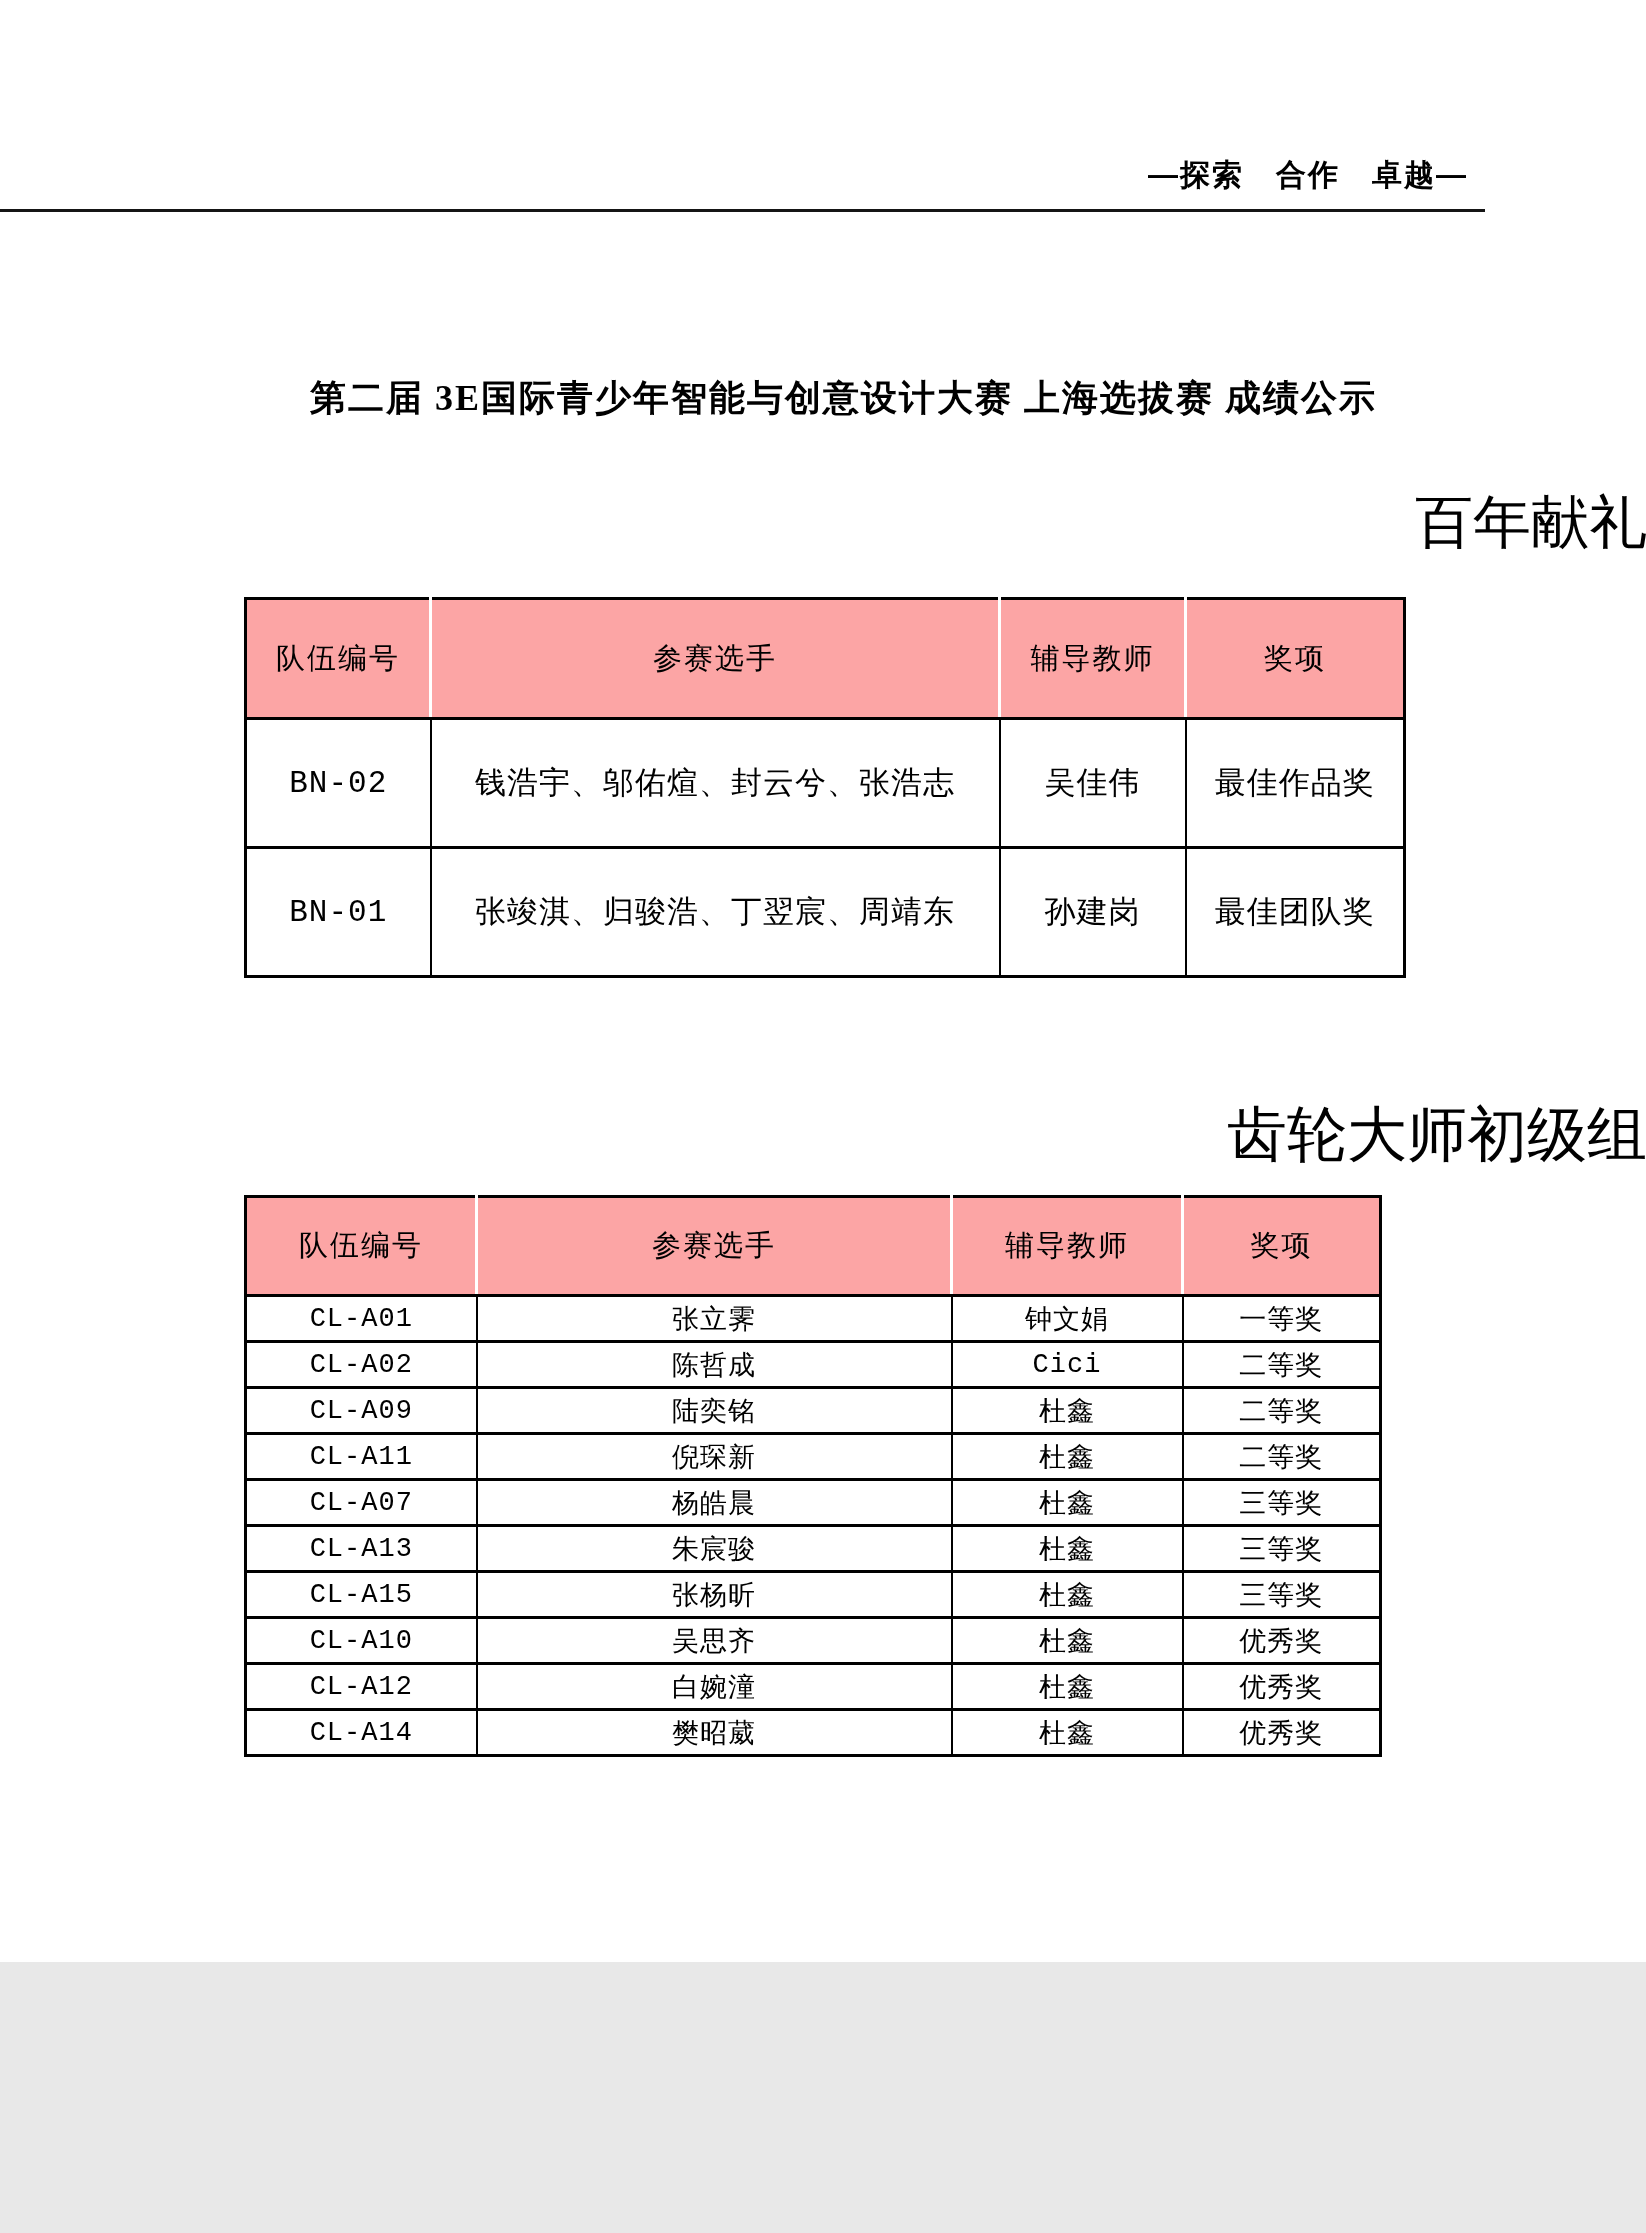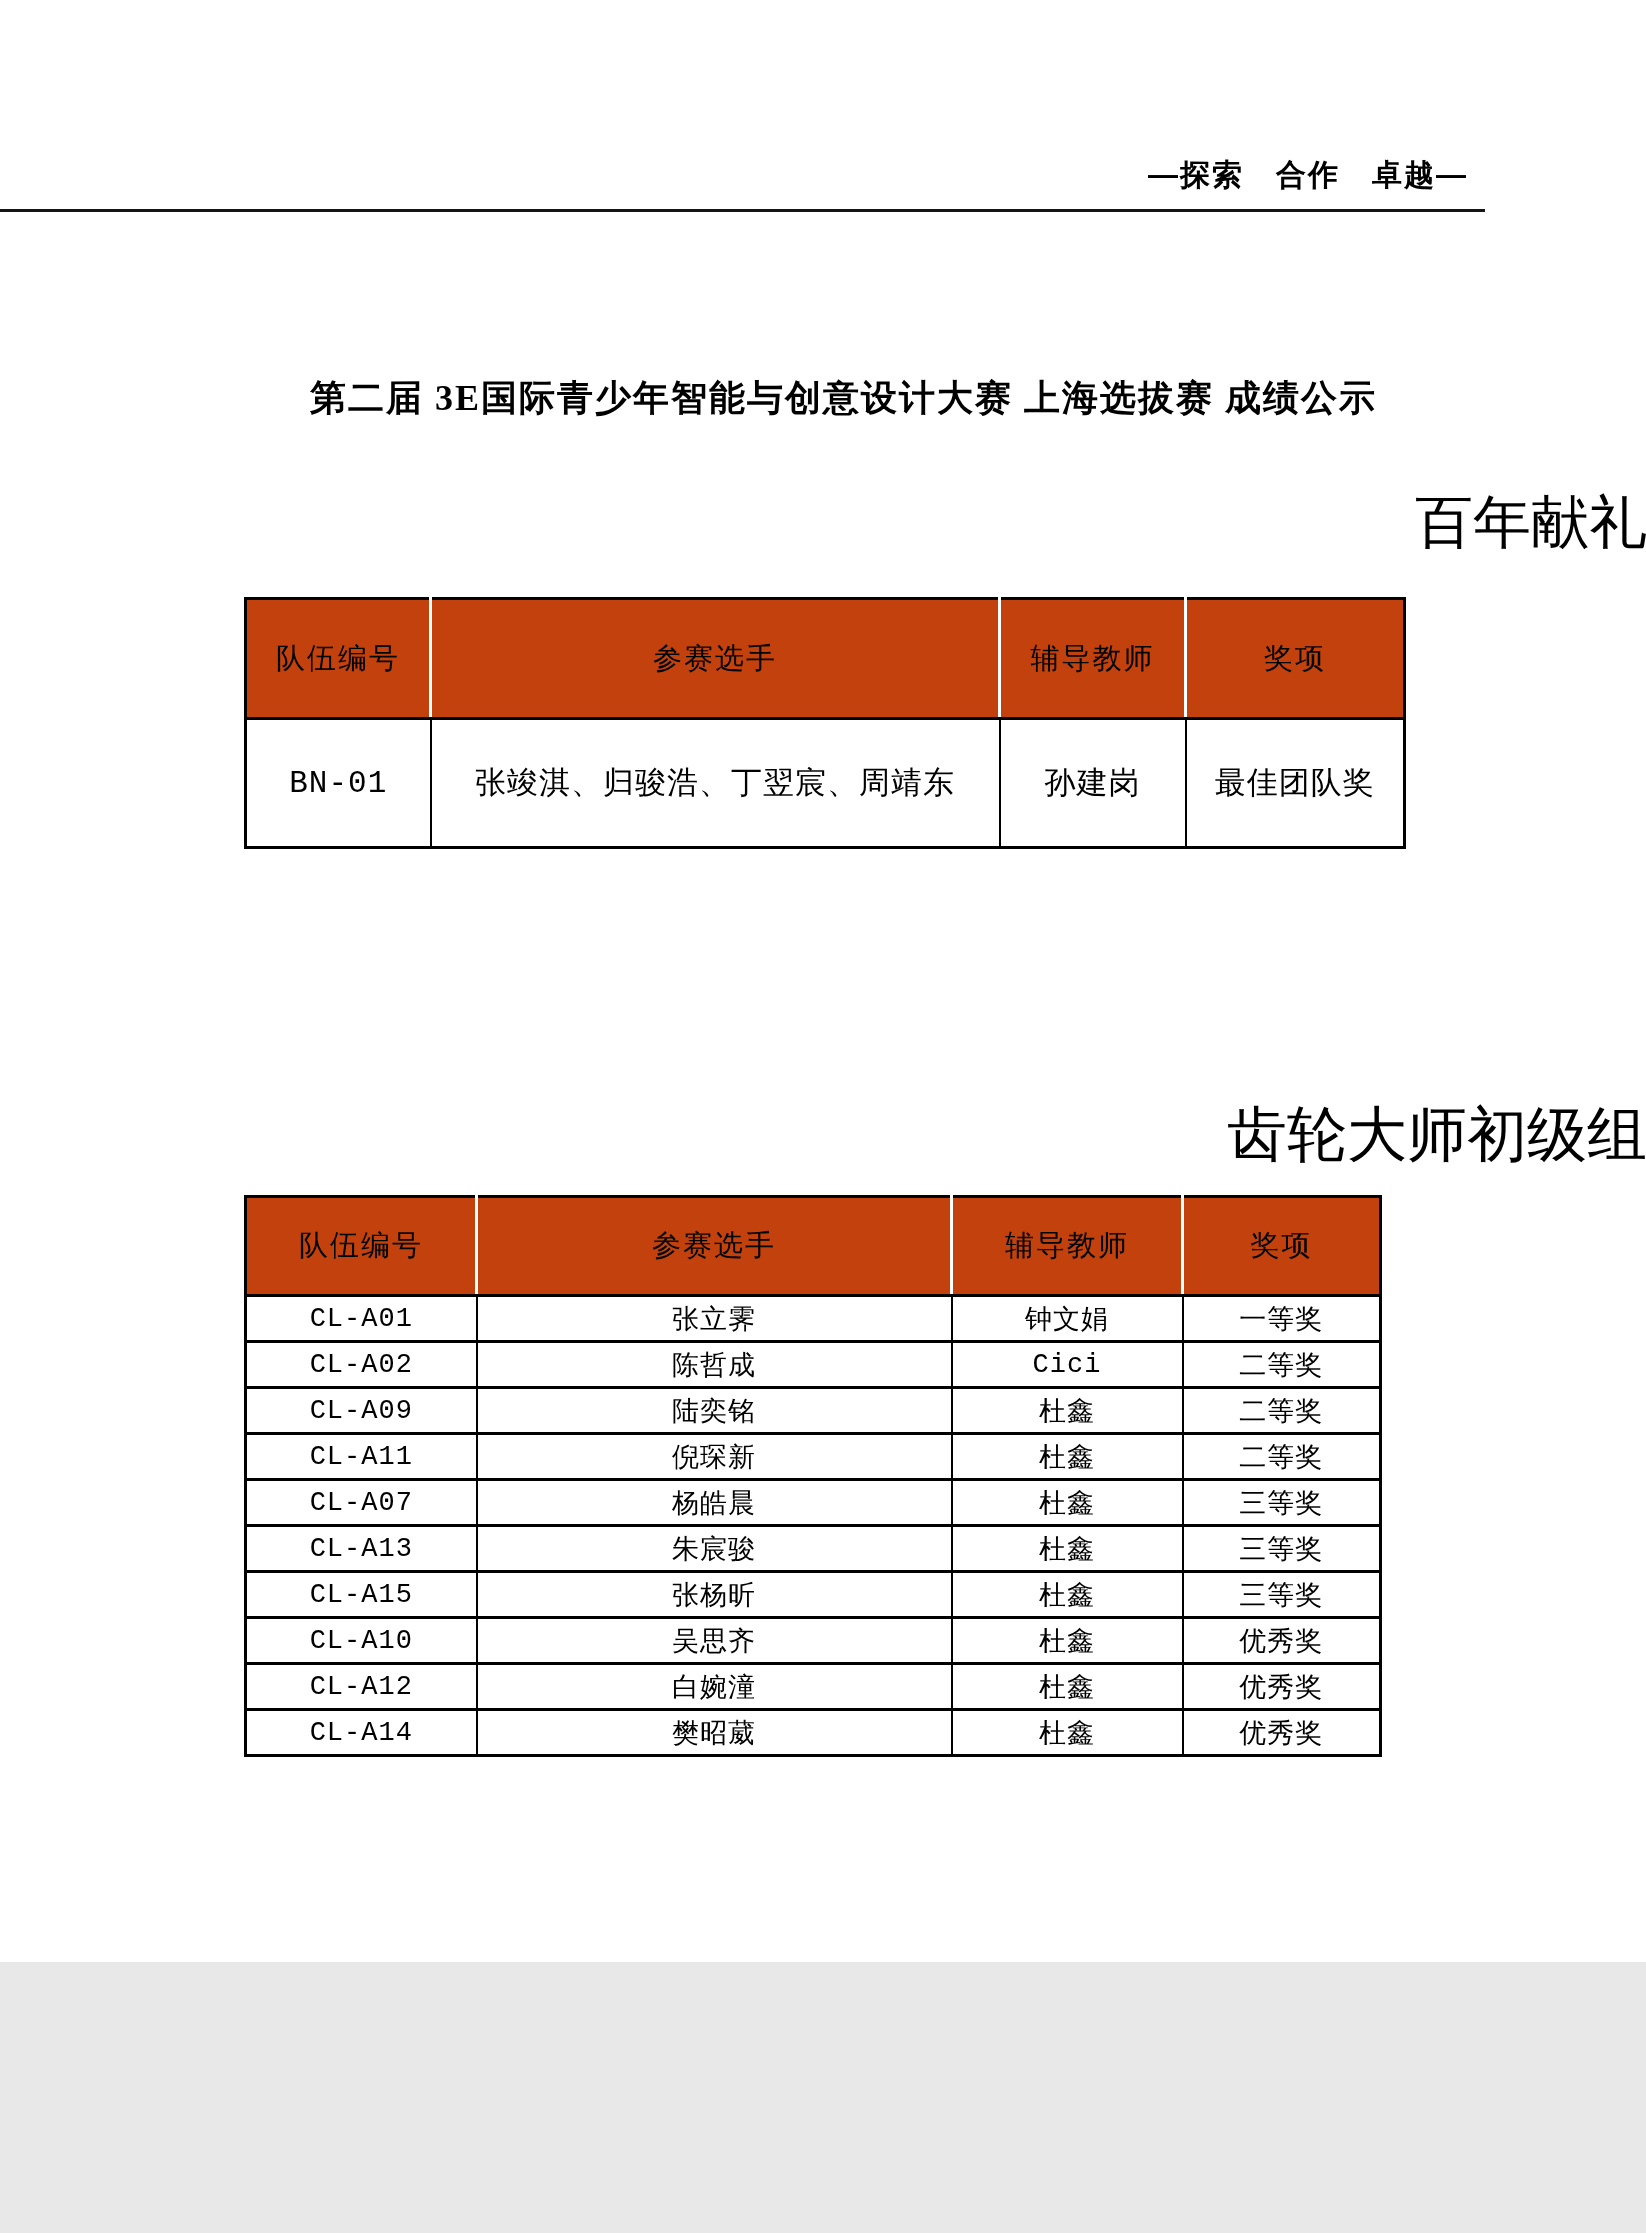--- a/index.html
+++ b/index.html
@@ -63,21 +63,21 @@
   
   table.awards {
     position: absolute;
     border-collapse: collapse;
     table-layout: fixed;
     background: #ffffff;
     font-family: "Liberation Mono", "DejaVu Sans Mono", "Liberation Serif", "DejaVu Serif", serif;
     border: 3px solid #000000;
   }
   table.awards th {
-    background: #c2410c;
+    background: #fca5a5;
     font-weight: normal;
     text-align: center;
     vertical-align: middle;
     border-top: 3px solid #000000;
     border-bottom: 3px solid #000000;
     border-left: 3px solid #ffffff;
     border-right: 3px solid #ffffff;
     letter-spacing: 2px;
   }
   table.awards th:first-child { border-left: 3px solid #000000; }
@@ -129,20 +129,26 @@
     <thead>
       <tr>
           <th>队伍编号</th>
           <th>参赛选手</th>
           <th>辅导教师</th>
           <th>奖项</th>
         </tr>
     </thead>
     <tbody>
         <tr>
+          <td>BN-02</td>
+          <td>钱浩宇、邬佑煊、封云兮、张浩志</td>
+          <td>吴佳伟</td>
+          <td>最佳作品奖</td>
+        </tr>
+        <tr>
           <td>BN-01</td>
           <td>张竣淇、归骏浩、丁翌宸、周靖东</td>
           <td>孙建岗</td>
           <td>最佳团队奖</td>
         </tr>
       </tbody>
   </table>
 
   <h1 class="section-heading heading-2">齿轮大师初级组</h1>
 

